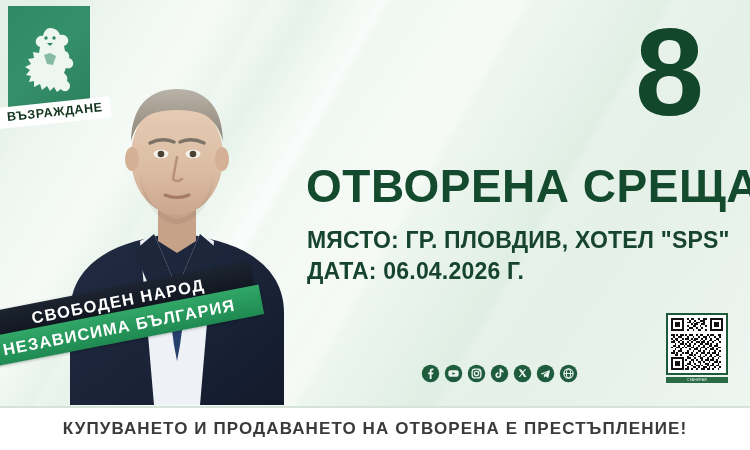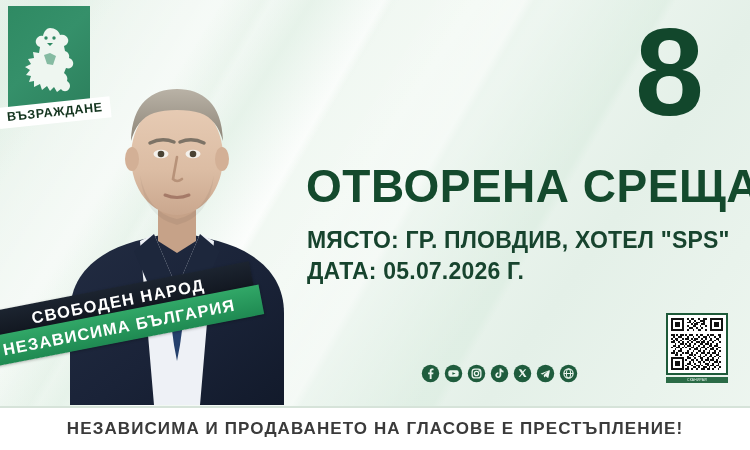--- a/index.html
+++ b/index.html
@@ -253,21 +253,21 @@
 
   <div class="ribbon ribbon-top">СВОБОДЕН НАРОД</div>
   <div class="ribbon ribbon-bottom">НЕЗАВИСИМА БЪЛГАРИЯ</div>
 
   <div class="ballot-number">8</div>
 
   <div class="headline">ОТВОРЕНА СРЕЩА</div>
 
   <div class="details">
     <div class="detail-line">МЯСТО: ГР. ПЛОВДИВ, ХОТЕЛ "SPS"</div>
-    <div class="detail-line">ДАТА: 05.07.2026 Г.</div>
+    <div class="detail-line">ДАТА: 06.04.2026 Г.</div>
   </div>
 
   <div class="social-row">
     <svg class="social-icon" viewBox="0 0 24 24">
       <circle cx="12" cy="12" r="11" fill="#1f5c3d"></circle>
       <path d="M13.4 19v-6h2l.3-2.4h-2.3V9.1c0-.7.2-1.1 1.2-1.1h1.2V5.8c-.2 0-.9-.1-1.8-.1-1.8 0-3 1.1-3 3.1v1.8H9v2.4h2V19z" fill="#e9f3ec"></path>
     </svg>
     <svg class="social-icon" viewBox="0 0 24 24">
       <circle cx="12" cy="12" r="11" fill="#1f5c3d"></circle>
       <rect x="5.5" y="8" width="13" height="8" rx="2.4" fill="#e9f3ec"></rect>
@@ -504,16 +504,16 @@
             <rect x="20" y="28" width="2" height="1"></rect>
             <rect x="23" y="28" width="1" height="1"></rect>
             <rect x="26" y="28" width="1" height="1"></rect>
         </g>
       </svg>
     </div>
     <div class="qr-caption">СКАНИРАЙ</div>
   </div>
 
   <div class="bottom-banner">
-    <span class="bottom-banner-text">НЕЗАВИСИМА И ПРОДАВАНЕТО НА ГЛАСОВЕ Е ПРЕСТЪПЛЕНИЕ!</span>
+    <span class="bottom-banner-text">КУПУВАНЕТО И ПРОДАВАНЕТО НА ОТВОРЕНА Е ПРЕСТЪПЛЕНИЕ!</span>
   </div>
 
 </div>
 
 </body></html>

